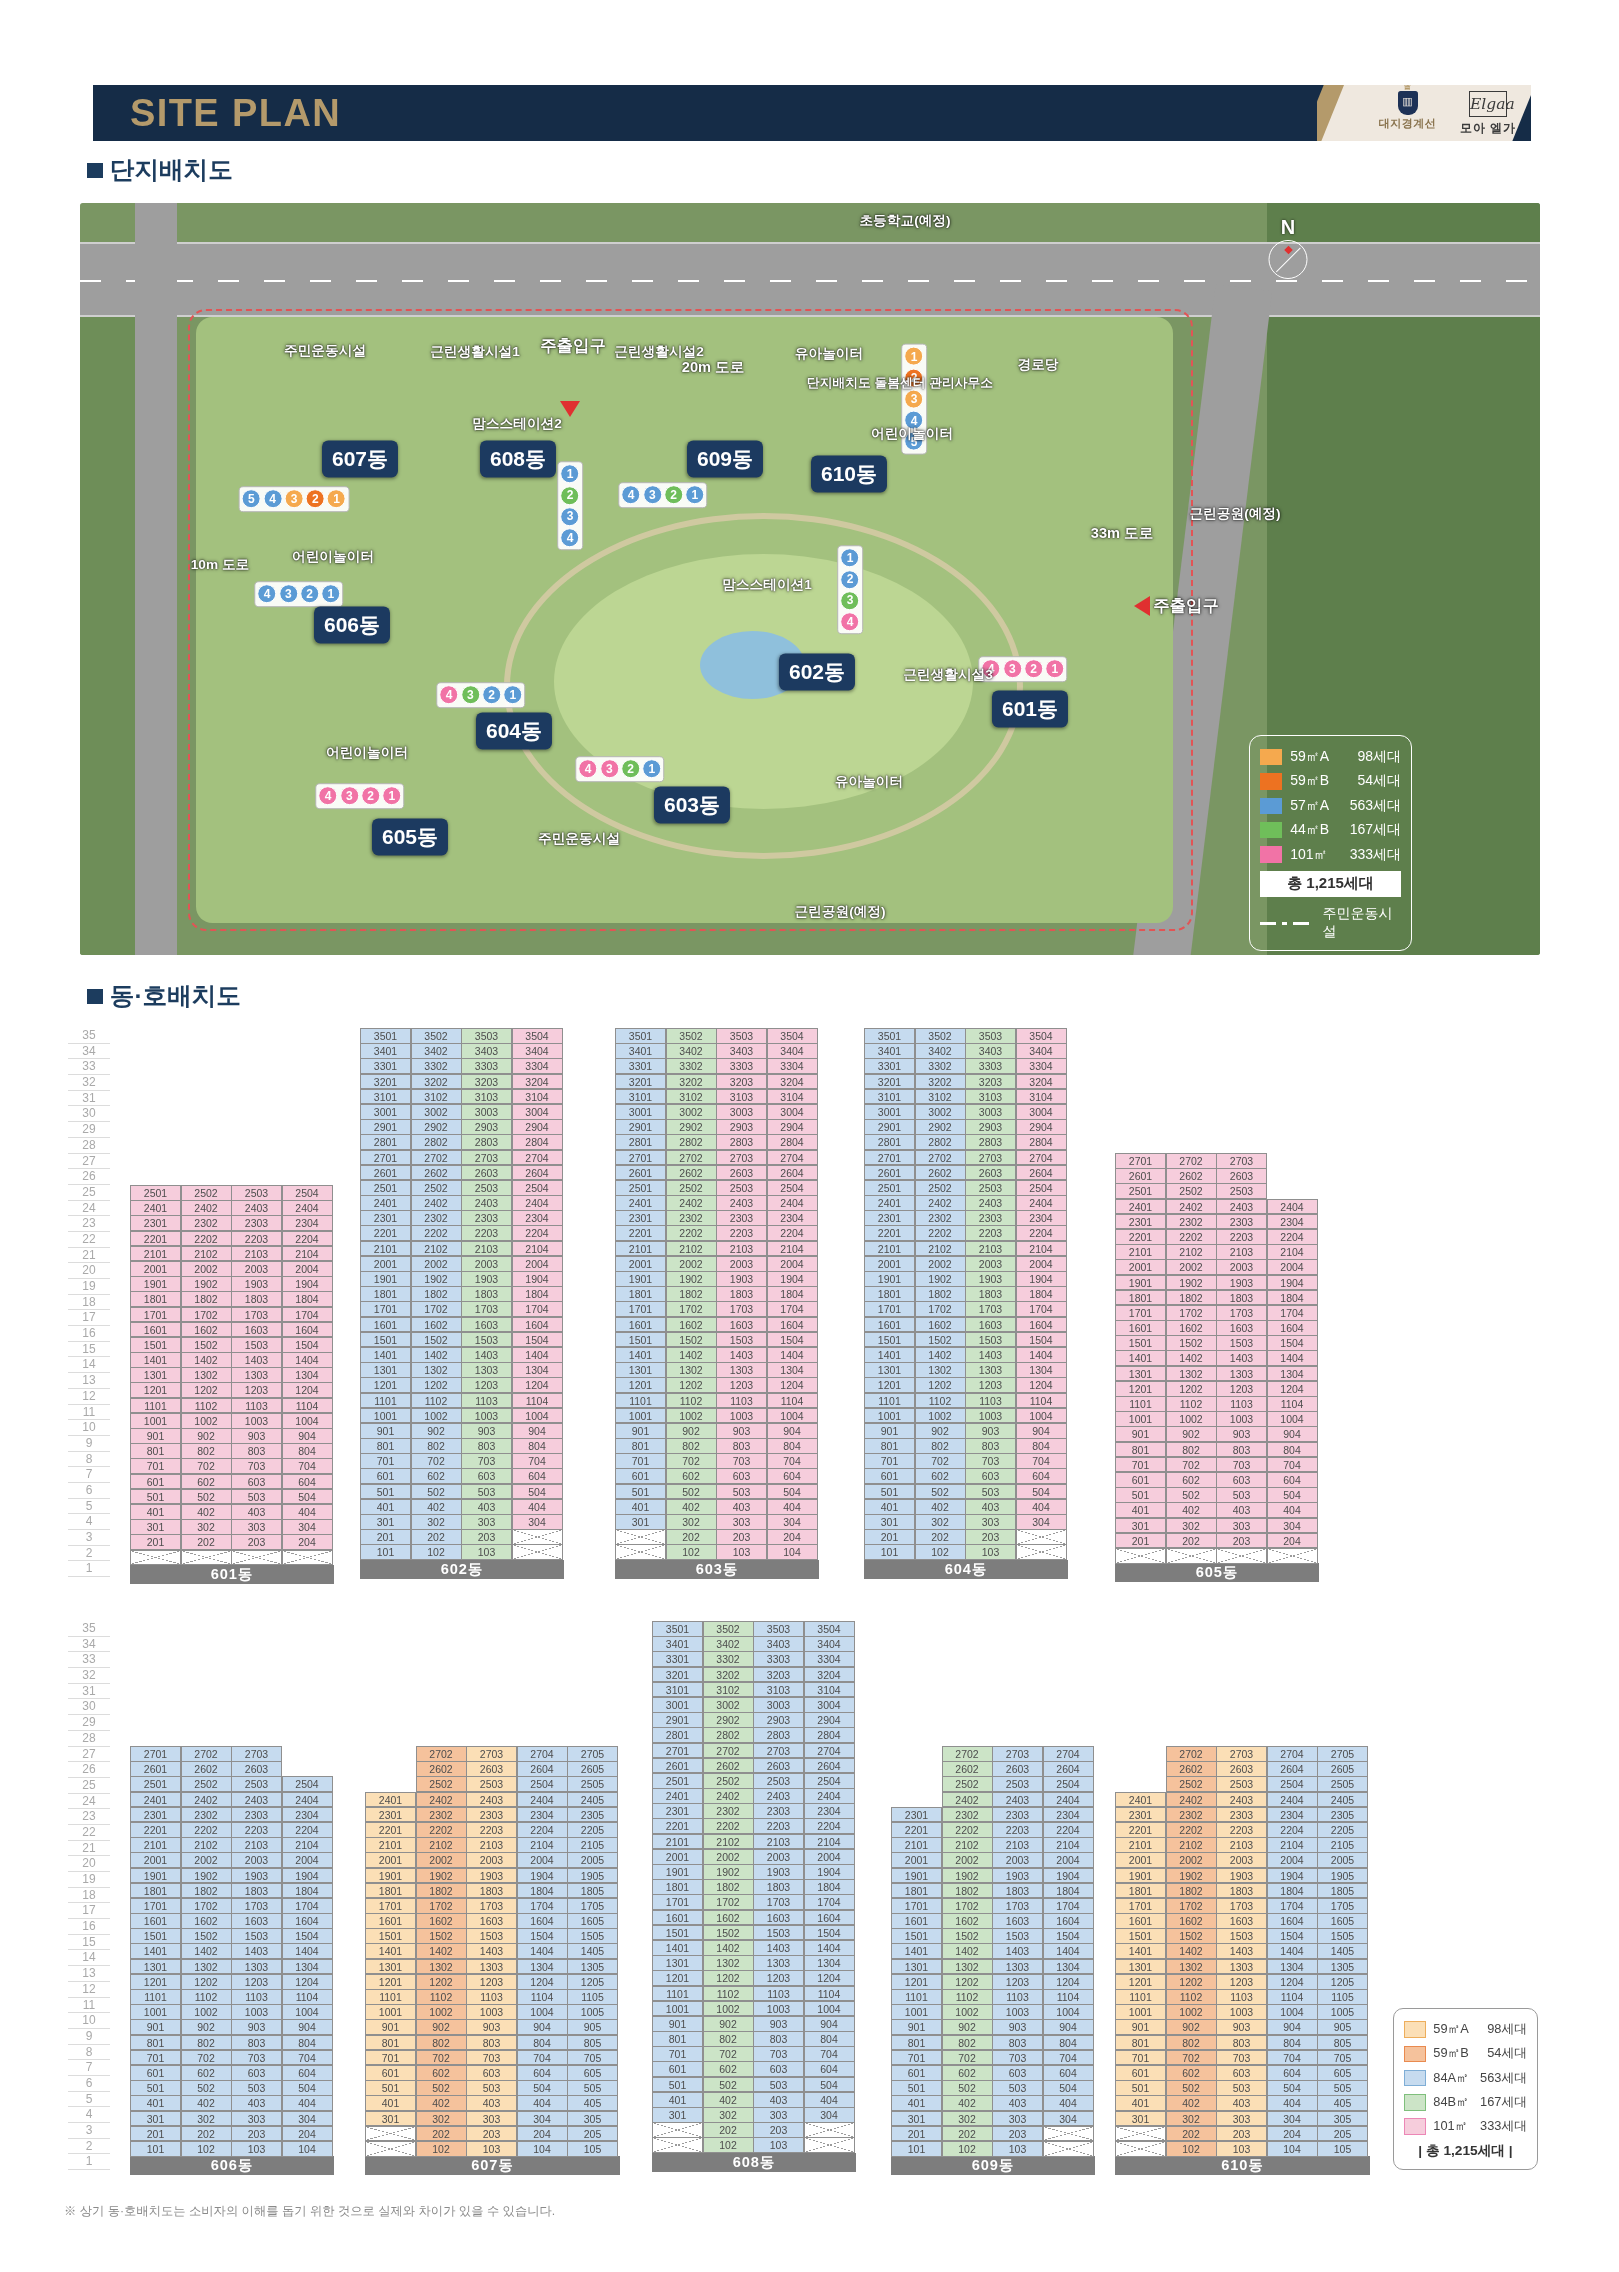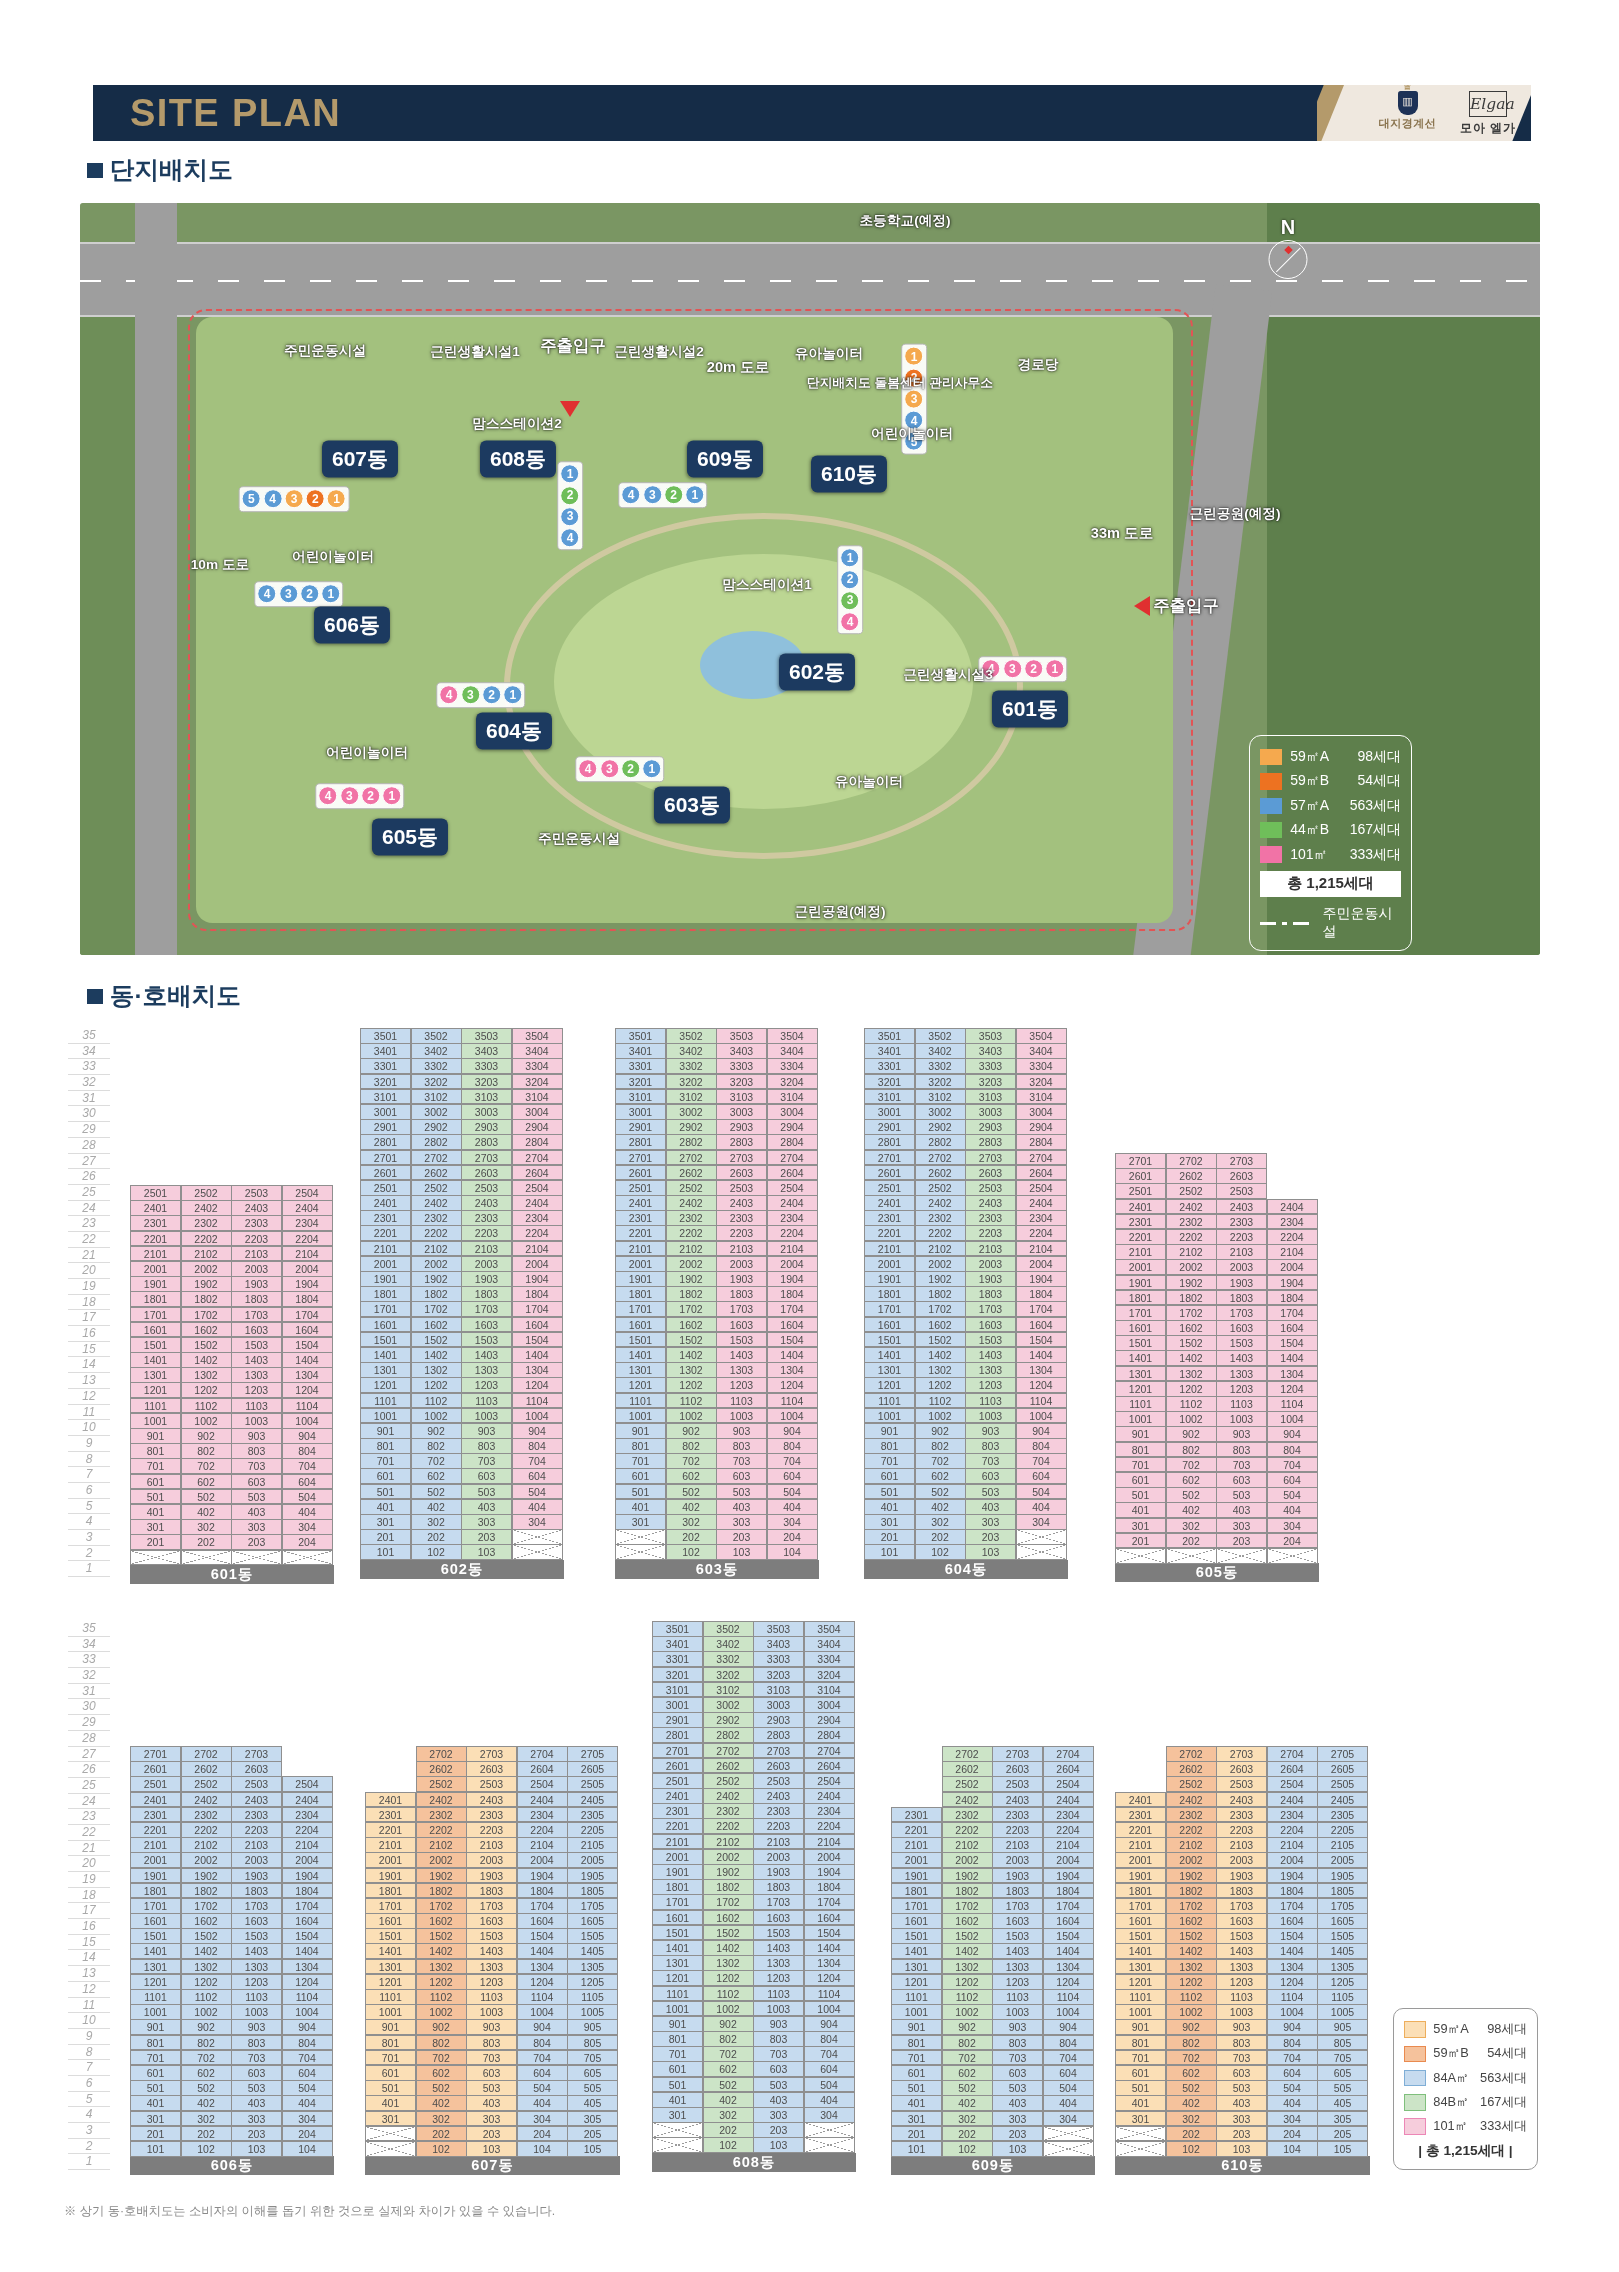--- a/index.html
+++ b/index.html
@@ -58,21 +58,21 @@
   .ml-item { display:flex; align-items:center; margin-bottom:6.4px; }
   .ml-sw { width:22px; height:16.4px; margin-right:8.2px; flex:0 0 auto; }
   .ml-name { font-size:14px; flex:1; }
   .ml-cnt { font-size:14px; text-align:right; }
   .ml-total { background:#ffffff; color:#333; font-size:15px; font-weight:bold; text-align:center; padding:3.6px 0; margin:7.3px 0 8.2px; }
   .ml-bd { display:flex; align-items:center; }
   .ml-dash { width:59px; height:2.7px; margin-right:7.3px; background:repeating-linear-gradient(90deg,#fff 0 16.4px, rgba(0,0,0,0) 16.4px 22px, #fff 22px 27px, rgba(0,0,0,0) 27px 33px); }
   .ml-bdname { font-size:14px; }
 
   
-  .axis { position:absolute; width:42px;font-style:italic; }
+  .axis { position:absolute; width:42px; }
   .axis .a-row { height:15.7px; line-height:15.7px; text-align:center; font-size:12px; color:#A9A9A9; border-bottom:0.9px solid #DCDCDC; }
   .bgrid { position:absolute; }
   .g-row { display:flex; }
   .cell { width:51px; height:15.7px; margin-right:-0.5px; margin-bottom:-0.5px; border:0.5px solid #8F8F8F; font-size:10.5px; color:#4D4D4D; text-align:center; line-height:15px; flex:0 0 auto; }
   .cell.empty { visibility:hidden; }
   .cell.hatch { background:
       linear-gradient(to top right, rgba(0,0,0,0) 48.8%, #9b9b9b 48.8%, #9b9b9b 51.2%, rgba(0,0,0,0) 51.2%),
       linear-gradient(to bottom right, rgba(0,0,0,0) 48.8%, #9b9b9b 48.8%, #9b9b9b 51.2%, rgba(0,0,0,0) 51.2%),
       #ffffff; }
   .g-bar { height:19px; background:#7D7D7D; color:#fff; font-size:14.6px; font-weight:bold; text-align:center; line-height:19px; letter-spacing:0.9px; }
@@ -178,21 +178,21 @@
         <div class="wing" style="background: rgb(111, 190, 90);">2</div>
         <div class="wing" style="background: rgb(91, 155, 213);">1</div>
       </div>
       <div class="m-slab" style="left: 280px; top: 593px;">
         <div class="wing" style="background: rgb(241, 115, 166);">4</div>
         <div class="wing" style="background: rgb(241, 115, 166);">3</div>
         <div class="wing" style="background: rgb(241, 115, 166);">2</div>
         <div class="wing" style="background: rgb(241, 115, 166);">1</div>
       </div>
       <div class="m-label" style="left: 825px; top: 18px; font-size: 13.7px;">초등학교(예정)</div>
-      <div class="m-label" style="left: 658px; top: 164px; font-size: 14.6px;">20m 도로</div>
+      <div class="m-label" style="left: 633px; top: 164px; font-size: 14.6px;">20m 도로</div>
       <div class="m-label" style="left: 140px; top: 362px; font-size: 13.7px;">10m 도로</div>
       <div class="m-label" style="left: 1042px; top: 330px; font-size: 14.6px;">33m 도로</div>
       <div class="m-label" style="left: 245px; top: 148px; font-size: 13.7px;">주민운동시설</div>
       <div class="m-label" style="left: 395px; top: 149px; font-size: 13.7px;">근린생활시설1</div>
       <div class="m-label" style="left: 579px; top: 149px; font-size: 13.7px;">근린생활시설2</div>
       <div class="m-label" style="left: 749px; top: 151px; font-size: 13.7px;">유아놀이터</div>
       <div class="m-label" style="left: 820px; top: 180px; font-size: 12.8px;">단지배치도 돌봄센터 관리사무소</div>
       <div class="m-label" style="left: 958px; top: 162px; font-size: 13.7px;">경로당</div>
       <div class="m-label" style="left: 832px; top: 231px; font-size: 13.7px;">어린이놀이터</div>
       <div class="m-label" style="left: 437px; top: 221px; font-size: 13.7px;">맘스스테이션2</div>

